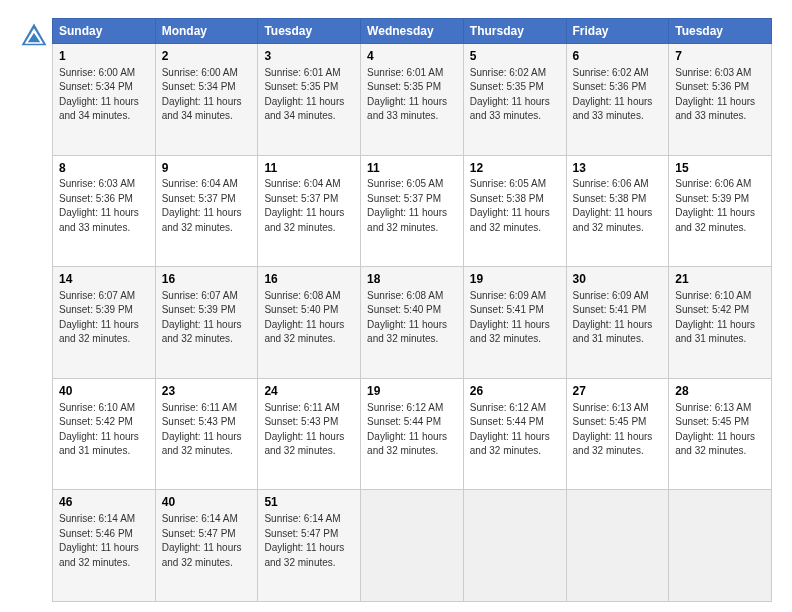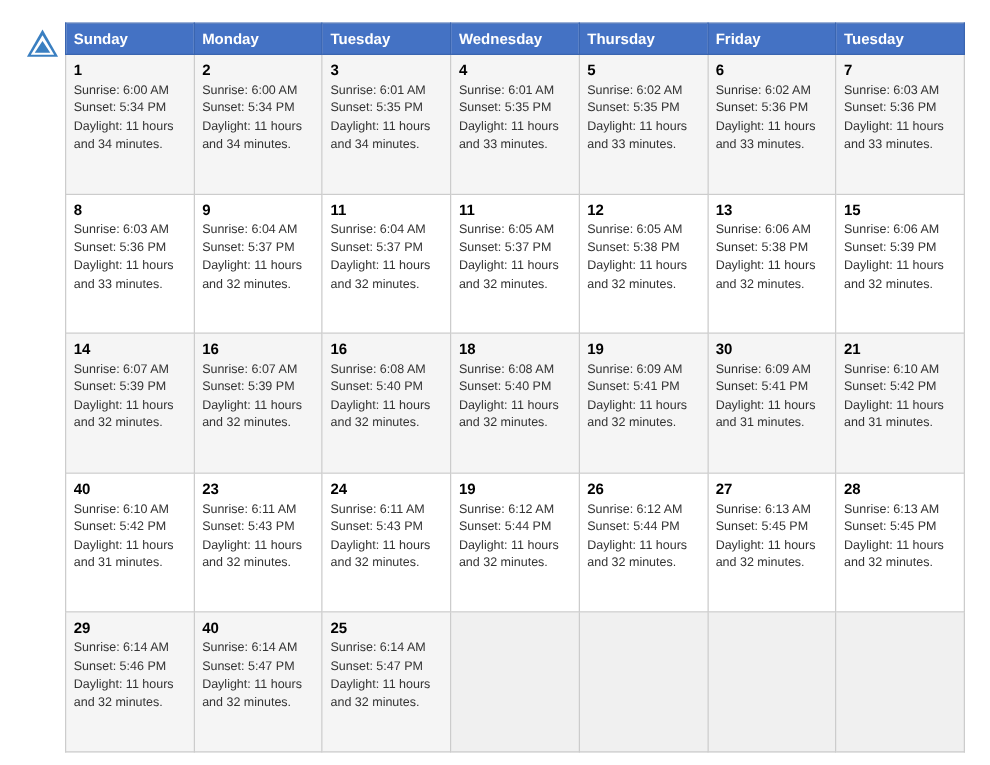--- a/index.html
+++ b/index.html
@@ -339,35 +339,35 @@
           <td>
             <span class="day-number">28</span>
             <div class="day-info" style="white-space: pre-line;">Sunrise: 6:13 AM
 Sunset: 5:45 PM
 Daylight: 11 hours
 and 32 minutes.</div>
           </td>
         </tr>
         <tr>
           <td>
-            <span class="day-number">29</span>
+            <span class="day-number">46</span>
             <div class="day-info" style="white-space: pre-line;">Sunrise: 6:14 AM
 Sunset: 5:46 PM
 Daylight: 11 hours
 and 32 minutes.</div>
           </td>
           <td>
             <span class="day-number">40</span>
             <div class="day-info" style="white-space: pre-line;">Sunrise: 6:14 AM
 Sunset: 5:47 PM
 Daylight: 11 hours
 and 32 minutes.</div>
           </td>
           <td>
-            <span class="day-number">25</span>
+            <span class="day-number">51</span>
             <div class="day-info" style="white-space: pre-line;">Sunrise: 6:14 AM
 Sunset: 5:47 PM
 Daylight: 11 hours
 and 32 minutes.</div>
           </td>
           <td class="empty-cell"></td>
           <td class="empty-cell"></td>
           <td class="empty-cell"></td>
           <td class="empty-cell"></td>
         </tr>

